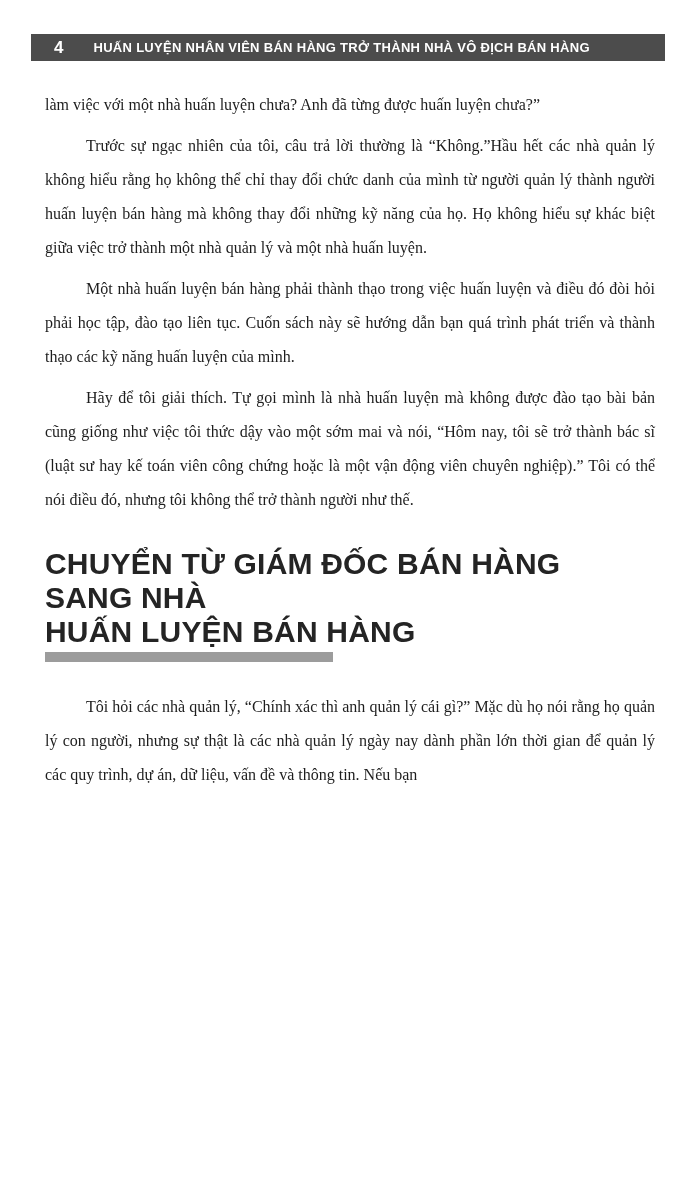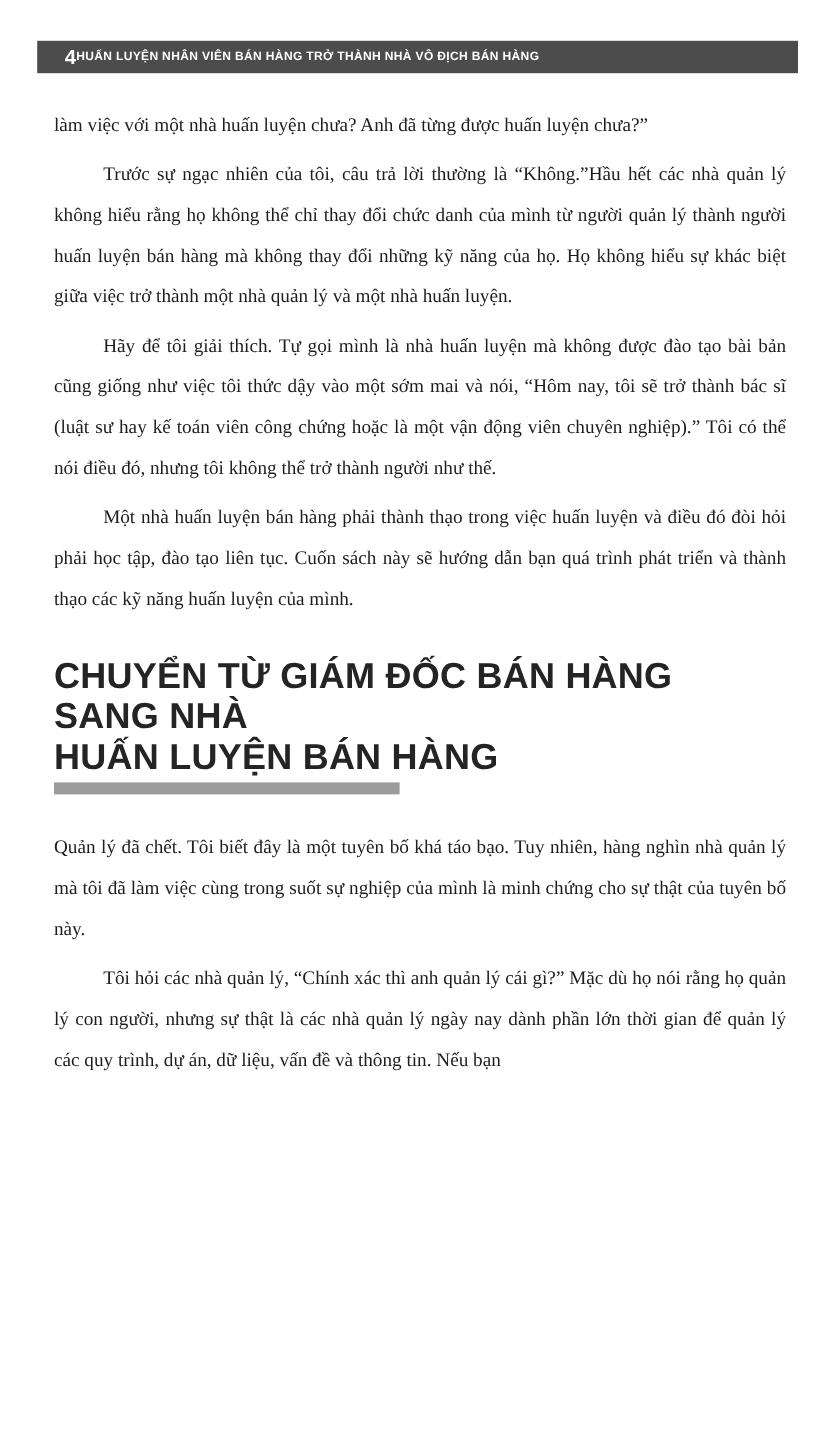--- a/index.html
+++ b/index.html
@@ -21,21 +21,22 @@
     align-items: center;
     font-family: "Liberation Sans", sans-serif;
     font-weight: 700;
   }
   .page-number {
     font-size: 17px;
     margin-left: 23px;
     line-height: 1;
   }
   .header-title {
-    font-size: 10px;
+    font-size: 13px;
+    margin-left: 30px;
     letter-spacing: 0.3px;
     white-space: nowrap;
     line-height: 1;
   }
   .content {
     margin: 27px 41px 0 45px;
     font-family: "Liberation Serif", serif;
     color: #1d1d1d;
   }
   .para {
@@ -70,30 +71,29 @@
   <div class="header-bar">
     <span class="page-number">4</span>
     <span class="header-title">HUẤN LUYỆN NHÂN VIÊN BÁN HÀNG TRỞ THÀNH NHÀ VÔ ĐỊCH BÁN HÀNG</span>
   </div>
 
   <div class="content">
 
     <div>
         <p class="para">làm việc với một nhà huấn luyện chưa? Anh đã từng được huấn luyện chưa?”</p>
         <p class="para indent">Trước sự ngạc nhiên của tôi, câu trả lời thường là “Không.”Hầu hết các nhà quản lý không hiểu rằng họ không thể chỉ thay đổi chức danh của mình từ người quản lý thành người huấn luyện bán hàng mà không thay đổi những kỹ năng của họ. Họ không hiểu sự khác biệt giữa việc trở thành một nhà quản lý và một nhà huấn luyện.</p>
+        <p class="para indent">Một nhà huấn luyện bán hàng phải thành thạo trong việc huấn luyện và điều đó đòi hỏi phải học tập, đào tạo liên tục. Cuốn sách này sẽ hướng dẫn bạn quá trình phát triển và thành thạo các kỹ năng huấn luyện của mình.</p>
         <p class="para indent">Hãy để tôi giải thích. Tự gọi mình là nhà huấn luyện mà không được đào tạo bài bản cũng giống như việc tôi thức dậy vào một sớm mai và nói, “Hôm nay, tôi sẽ trở thành bác sĩ (luật sư hay kế toán viên công chứng hoặc là một vận động viên chuyên nghiệp).” Tôi có thể nói điều đó, nhưng tôi không thể trở thành người như thế.</p>
-        <p class="para indent">Một nhà huấn luyện bán hàng phải thành thạo trong việc huấn luyện và điều đó đòi hỏi phải học tập, đào tạo liên tục. Cuốn sách này sẽ hướng dẫn bạn quá trình phát triển và thành thạo các kỹ năng huấn luyện của mình.</p>
       </div>
 
     <div class="section-heading">
       <div>CHUYỂN TỪ GIÁM ĐỐC BÁN HÀNG SANG NHÀ</div>
       <div>HUẤN LUYỆN BÁN HÀNG</div>
       <div class="heading-underline"></div>
     </div>
 
     <div>
-        <p class="para">Quản lý đã chết. Tôi biết đây là một tuyên bố khá táo bạo. Tuy nhiên, hàng nghìn nhà quản lý mà tôi đã làm việc cùng trong suốt sự nghiệp của mình là minh chứng cho sự thật của tuyên bố này.</p>
         <p class="para indent">Tôi hỏi các nhà quản lý, “Chính xác thì anh quản lý cái gì?” Mặc dù họ nói rằng họ quản lý con người, nhưng sự thật là các nhà quản lý ngày nay dành phần lớn thời gian để quản lý các quy trình, dự án, dữ liệu, vấn đề và thông tin. Nếu bạn</p>
       </div>
 
   </div>
 
 </div>
 
 </body></html>

